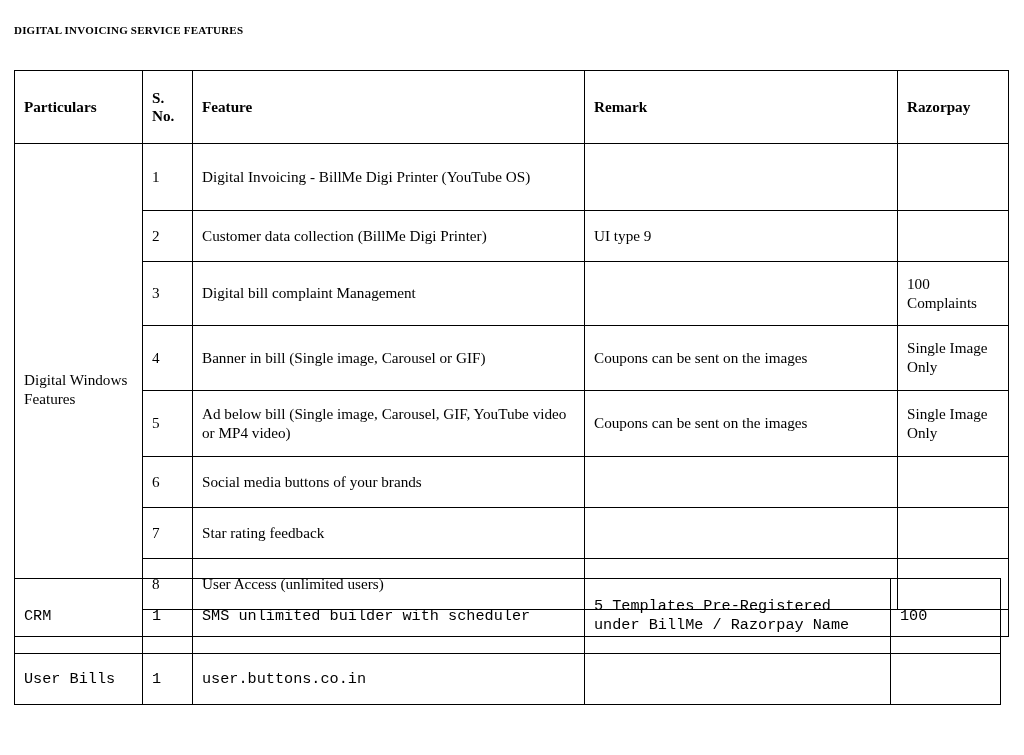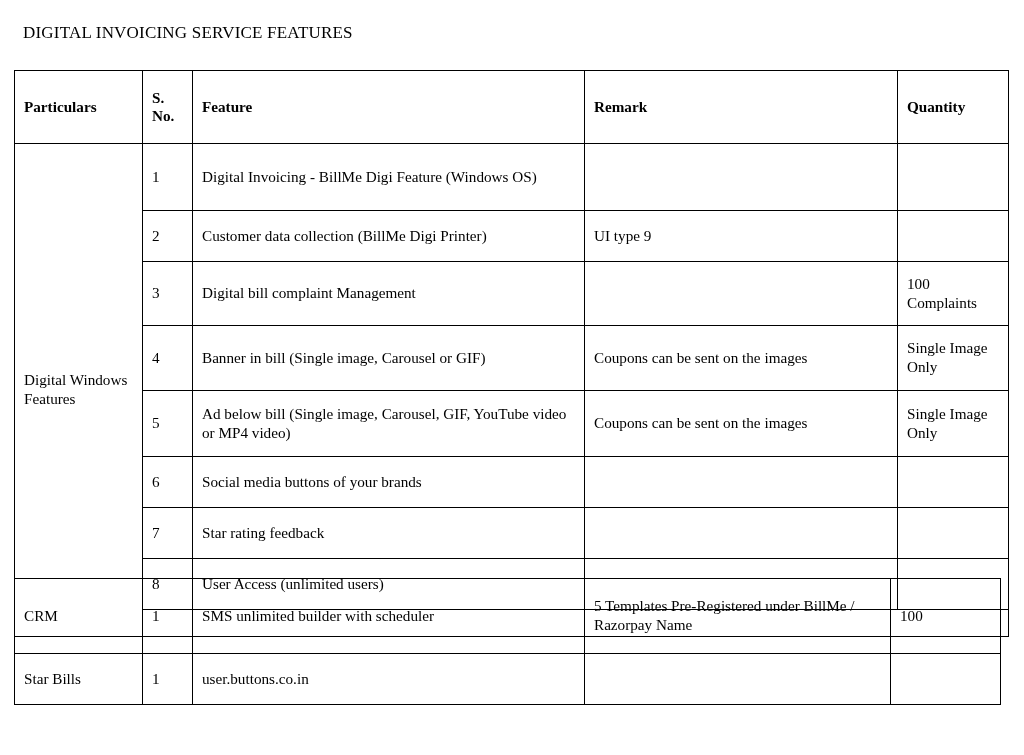--- a/index.html
+++ b/index.html
@@ -17,24 +17,24 @@
   }
 
   .page {
     position: absolute;
     inset: 0;
   }
 
   
   .doc-title {
     position: absolute;
-    left: 23px;
+    left: 14px;
     top: 24px;
-    font-size: 17px;
-    font-weight: normal;
+    font-size: 11px;
+    font-weight: bold;
     letter-spacing: 0.2px;
     white-space: nowrap;
     line-height: 1.1;
   }
 
   
   table.grid {
     position: absolute;
     border-collapse: collapse;
     table-layout: fixed;
@@ -58,20 +58,21 @@
   #main-table {
     left: 14px;
     top: 70px;
     width: 994px;
   }
   
   #lower-table {
     left: 14px;
     top: 578px;
     width: 986px;
+    font-family: Liberation Mono, monospace;
   }
 
   .cell-sno {
     text-align: left;
   }
   .cell-particulars {
     vertical-align: middle;
   }
 
   
@@ -106,28 +107,28 @@
       <col style="width:392px">
       <col style="width:313px">
       <col style="width:111px">
     </colgroup>
     <thead>
       <tr>
         <th class="cell-particulars" style="height:60px">Particulars</th>
         <th class="hdr-sno"><span>S.</span><br><span>No.</span></th>
         <th>Feature</th>
         <th>Remark</th>
-        <th>Quantity</th>
+        <th>Razorpay</th>
       </tr>
     </thead>
     <tbody>
       <tr>
         <td class="cell-particulars" rowspan="10">Digital Windows Features</td>
         <td class="cell-sno" style="height:54px">1</td>
-        <td>Digital Invoicing - BillMe Digi Feature (Windows OS)</td>
+        <td>Digital Invoicing - BillMe Digi Printer (YouTube OS)</td>
         <td></td>
         <td></td>
       </tr>
       <tr>
         <td class="cell-sno" style="height:38px">2</td>
         <td>Customer data collection (BillMe Digi Printer)</td>
         <td>UI type 9</td>
         <td></td>
       </tr>
       <tr>
@@ -182,21 +183,21 @@
     </colgroup>
     <tbody>
       <tr>
         <td class="cell-particulars" style="height:62px">CRM</td>
         <td class="cell-sno">1</td>
         <td>SMS unlimited builder with scheduler</td>
         <td>5 Templates Pre-Registered under BillMe / Razorpay Name</td>
         <td>100</td>
       </tr>
       <tr>
-        <td class="cell-particulars" style="height:38px">Star Bills</td>
+        <td class="cell-particulars" style="height:38px">User Bills</td>
         <td class="cell-sno">1</td>
         <td>user.buttons.co.in</td>
         <td></td>
         <td></td>
       </tr>
     </tbody>
   </table>
 
 </div>
 

